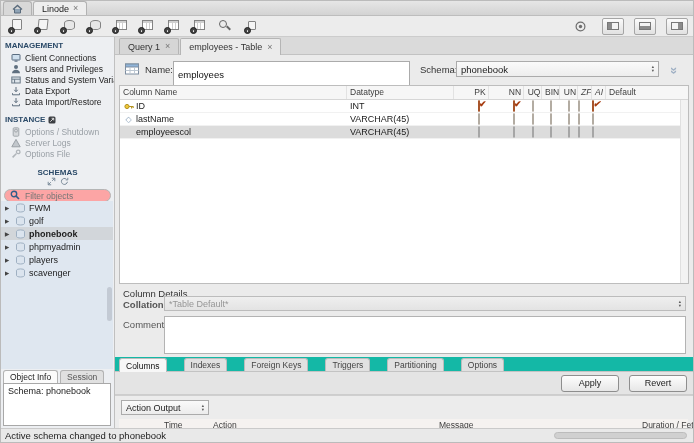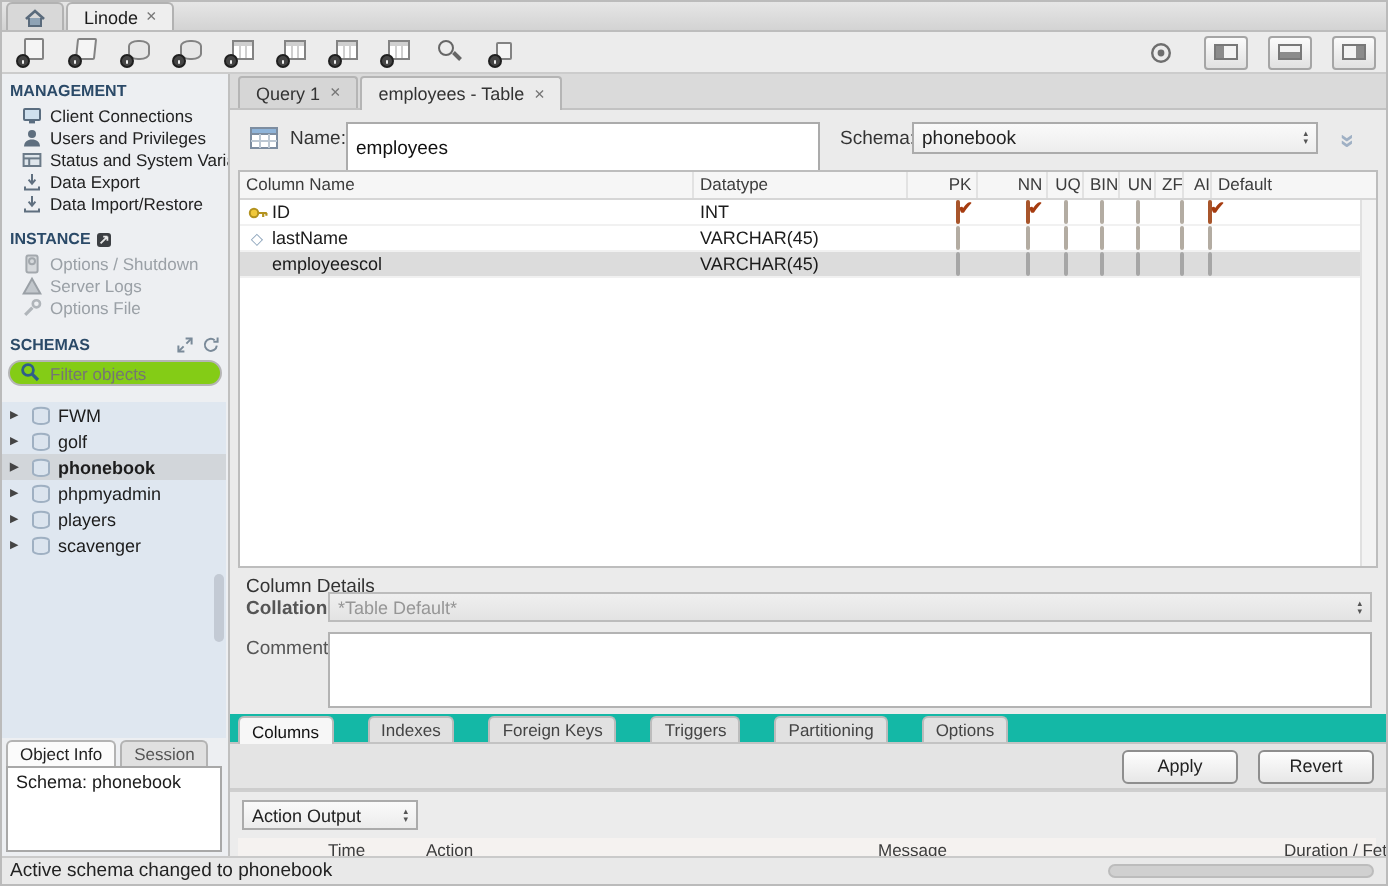--- a/index.html
+++ b/index.html
@@ -33,24 +33,24 @@
   .ptog .frame{width:12px;height:8px;border:1px solid #787878;position:relative;box-sizing:border-box;background:#f3f3f3;}
   .ptog .fill-l{position:absolute;left:0;top:0;bottom:0;width:4px;background:#8b8b8b;}
   .ptog .fill-b{position:absolute;left:0;bottom:0;right:0;height:3px;background:#8b8b8b;}
   .ptog .fill-r{position:absolute;right:0;top:0;bottom:0;width:4px;background:#8b8b8b;}
   
   .sidebar{position:absolute;left:0;top:36px;width:114px;bottom:14px;background:#edeff2;border-right:1px solid #c0c0c0;box-sizing:border-box;}
   .sec-title{font-weight:bold;font-size:8px;color:#2b4a68;padding:4px 4px 2px 4px;display:flex;align-items:center;gap:3px;}
   .sitem{display:flex;align-items:center;gap:4px;height:11px;padding-left:9px;font-size:8.5px;white-space:nowrap;overflow:hidden;color:#222;}
   .sitem .sic{width:11px;display:flex;justify-content:center;flex:none;}
   .sitem.disabled{color:#9aa0a6;}
-  .schemas-head{display:flex;align-items:center;justify-content:space-between;padding:4px 4px 2px 4px;}
+  .schemas-head{display:flex;align-items:center;justify-content:space-between;padding:4px 4px 2px 4px;flex-direction:column;}
   .schemas-head .ttl{font-weight:bold;font-size:8px;color:#2b4a68;}
   .schemas-head .hic{display:flex;gap:4px;}
-  .filter{margin:1px 3px 2px 3px;height:13px;border:1px solid #b5b5b5;border-radius:7px;background:#84cc16;
+  .filter{margin:1px 3px 2px 3px;height:13px;border:1px solid #b5b5b5;border-radius:7px;background:#fca5a5;
           display:flex;align-items:flex-start;gap:3px;padding:0 5px;box-sizing:border-box;}
   .filter input{border:none;outline:none;font-size:8.5px;width:78px;background:transparent;font-family:"Liberation Sans",sans-serif;color:#444;}
   .tree{position:absolute;left:0;right:1px;top:164px;height:168px;background:#dfe7f0;overflow:hidden;}
   .trow{display:flex;align-items:center;height:13px;gap:3px;padding-left:4px;font-size:9px;color:#1c1c1c;}
   .trow .arr{font-size:5.5px;color:#444;width:6px;flex:none;}
   .trow .sic{width:12px;display:flex;justify-content:center;flex:none;}
   .trow.sel{background:#d2d6da;font-weight:bold;}
   .tree .vthumb{position:absolute;right:1px;top:86px;width:5px;height:34px;background:#c3cad4;border-radius:3px;}
   .itabs{position:absolute;left:2px;right:2px;top:332px;height:14px;display:flex;align-items:flex-end;gap:2px;}
   .itab{height:13px;padding:0 6px;display:flex;align-items:center;font-size:8.5px;border:1px solid #b3b3b3;border-bottom:none;
@@ -77,21 +77,21 @@
   
   .grid{position:absolute;left:4px;top:48px;width:570px;height:199px;background:#fff;border:1px solid #bdbdbd;box-sizing:border-box;}
   .gh{display:flex;height:14px;background:#f6f6f6;border-bottom:1px solid #d6d6d6;font-size:8.5px;color:#3c3c3c;box-sizing:border-box;}
   .gh>div{padding:1px 0 0 3px;border-right:1px solid #e2e2e2;box-sizing:border-box;overflow:hidden;white-space:nowrap;}
   .gr{display:flex;height:13px;align-items:center;font-size:9px;border-bottom:1px solid #f1f1f1;box-sizing:border-box;}
   .gr.sel{background:#dcdcdc;}
   .c-name{width:227px;flex:none;display:flex;align-items:center;gap:2px;padding-left:3px;box-sizing:border-box;overflow:hidden;}
   .c-type{width:107px;flex:none;padding-left:3px;box-sizing:border-box;}
   .c-pk,.c-nn{width:20px;flex:none;text-align:center;margin-left:15px;}
   .c-uq,.c-bin,.c-un{width:18px;flex:none;text-align:center;}
-  .c-zf,.c-ai{width:14px;flex:none;text-align:right;}
+  .c-zf,.c-ai{width:14px;flex:none;text-align:left;font-style:italic;}
   .c-def{flex:1;padding-left:3px;box-sizing:border-box;}
   .gh .c-name,.gh .c-type{display:block;}
   .rowic{width:11px;display:flex;justify-content:center;flex:none;}
   .diam{color:#8fa6bd;font-size:8px;}
   .cb{width:9px;height:9px;border:1px solid #b3aca2;background:#fbf9f6;margin:0 auto;position:relative;border-radius:1px;box-sizing:border-box;}
   .gr.sel .cb{background:#e9e9e9;border-color:#a6a6a6;}
   .cb[data-checked="true"]{background:#f3e3d3;border-color:#a8552b;}
   .cb[data-checked="true"]::after{content:"✔";position:absolute;left:0;top:-2px;font-size:9px;font-weight:bold;color:#a63c10;}
   .vscroll{position:absolute;top:14px;right:0;bottom:0;width:7px;background:#f3f3f3;border-left:1px solid #e0e0e0;}
   

